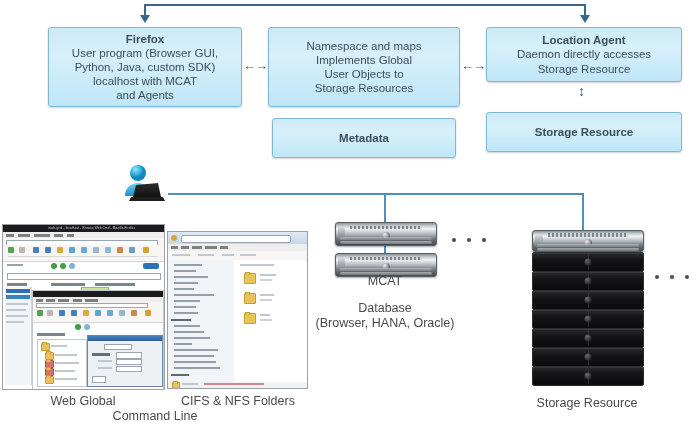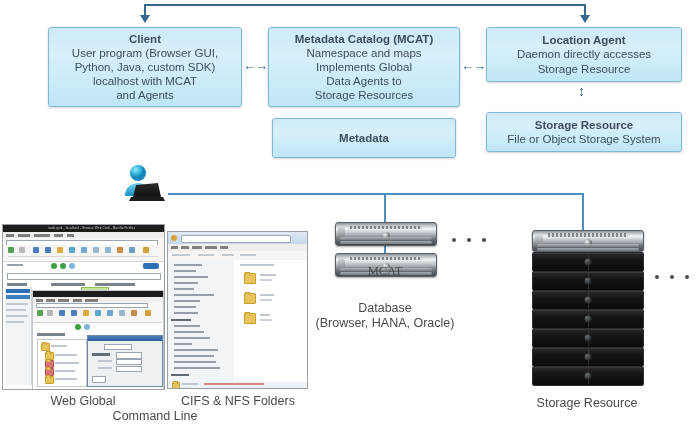--- a/index.html
+++ b/index.html
@@ -141,44 +141,42 @@
 
 <div class="stage">
 
   <div class="ln-h" style="left:144px;top:4px;width:442px;"></div>
   <div class="ln-v" style="left:144px;top:4px;height:12px;"></div>
   <div class="ln-v" style="left:584px;top:4px;height:12px;"></div>
   <div class="arrow-d" style="left:140px;top:15px;"></div>
   <div class="arrow-d" style="left:580px;top:15px;"></div>
 
   <div class="box" id="box-client">
-    <span class="ttl ln">Client</span>
+    <span class="ttl ln">Firefox</span>
     <span class="ln">User program (Browser GUI,</span>
     <span class="ln">Python, Java, custom SDK)</span>
     <span class="ln">localhost with MCAT</span>
     <span class="ln">and Agents</span>
   </div>
 
   <div class="box" id="box-mcat">
-    <span class="ttl ln">Metadata Catalog (MCAT)</span>
     <span class="ln">Namespace and maps</span>
     <span class="ln">Implements Global</span>
-    <span class="ln">Data Agents to</span>
+    <span class="ln">User Objects to</span>
     <span class="ln">Storage Resources</span>
   </div>
 
   <div class="box" id="box-agent">
     <span class="ttl ln">Location Agent</span>
     <span class="ln">Daemon directly accesses</span>
     <span class="ln">Storage Resource</span>
   </div>
 
   <div class="box" id="box-storage">
     <span class="ttl ln">Storage Resource</span>
-    <span class="ln">File or Object Storage System</span>
   </div>
 
   <div class="box" id="box-daemons">
     <span class="ttl ln">Metadata</span>
   </div>
 
   <div class="dbl" style="left:243px;top:58px;">←→</div>
   <div class="dbl" style="left:461px;top:58px;">←→</div>
   <div class="dblv" style="left:578px;top:84px;">↕</div>
 
@@ -424,18 +422,18 @@
     <div class="t-toolbar" style="top:150px;height:6px;background:#eef2f6;">
       <div class="t-folder" style="left:4px;top:0px;width:6px;height:5px;"></div>
       <div class="t-row" style="left:14px;top:1px;width:16px;"></div>
       <div class="t-row" style="left:36px;top:1px;width:60px;background:#d07a7a;"></div>
     </div>
   </div>
 
   <div class="cap" style="left:20px;top:394px;width:126px;">Web Global</div>
   <div class="cap" style="left:95px;top:409px;width:120px;">Command Line</div>
   <div class="cap" style="left:168px;top:394px;width:140px;">CIFS &amp; NFS Folders</div>
-  <div class="cap" style="left:335px;top:264px;width:100px;font-family:Liberation Serif, serif;">MCAT</div>
+  <div class="cap" style="left:335px;top:274px;width:100px;">MCAT</div>
   <div class="cap" style="left:335px;top:301px;width:100px;">Database</div>
   <div class="cap" style="left:303px;top:316px;width:164px;">(Browser,  HANA, Oracle)</div>
   <div class="cap" style="left:512px;top:396px;width:150px;">Storage Resource</div>
 
 </div>
 
 </body></html>

